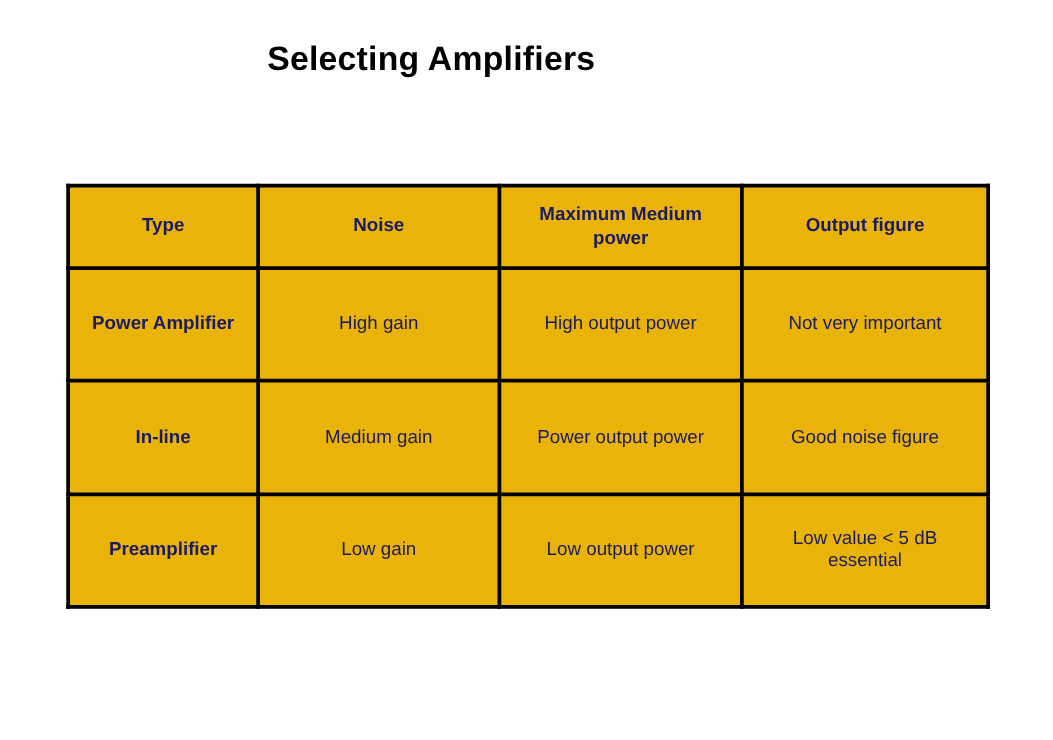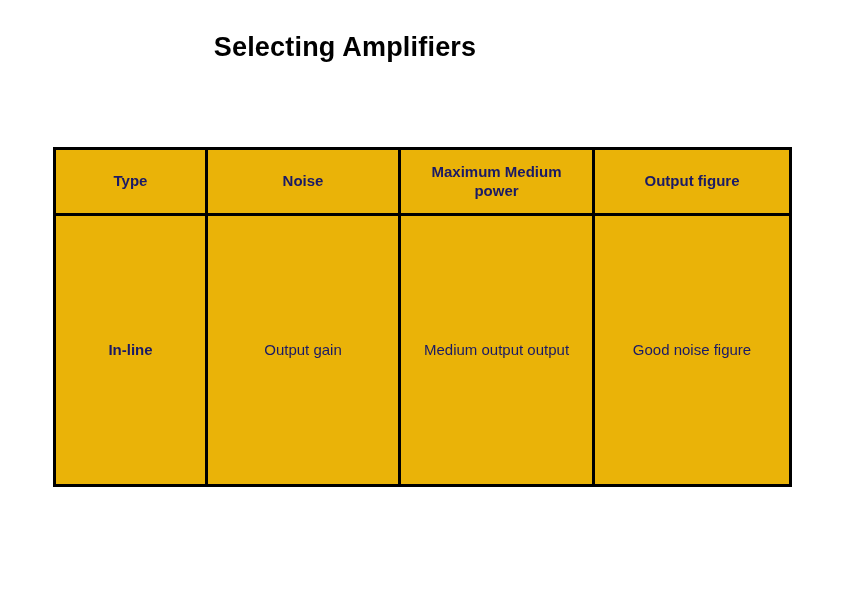--- a/index.html
+++ b/index.html
@@ -102,22 +102,34 @@
       <thead>
         <tr>
           <th>Type</th>
           <th>Noise</th>
           <th>Maximum Medium power</th>
           <th>Output figure</th>
         </tr>
       </thead>
       <tbody>
         <tr>
+          <td class="type-cell">Power Amplifier</td>
+          <td>High gain</td>
+          <td>High output power</td>
+          <td>Not very important</td>
+        </tr>
+        <tr>
           <td class="type-cell">In-line</td>
-          <td>Output gain</td>
-          <td>Medium output output</td>
+          <td>Medium gain</td>
+          <td>Power output power</td>
           <td>Good noise figure</td>
+        </tr>
+        <tr>
+          <td class="type-cell">Preamplifier</td>
+          <td>Low gain</td>
+          <td>Low output power</td>
+          <td>Low value &lt; 5 dB essential</td>
         </tr>
       </tbody>
     </table>
   </div>
 
 </div>
 
 </body></html>

